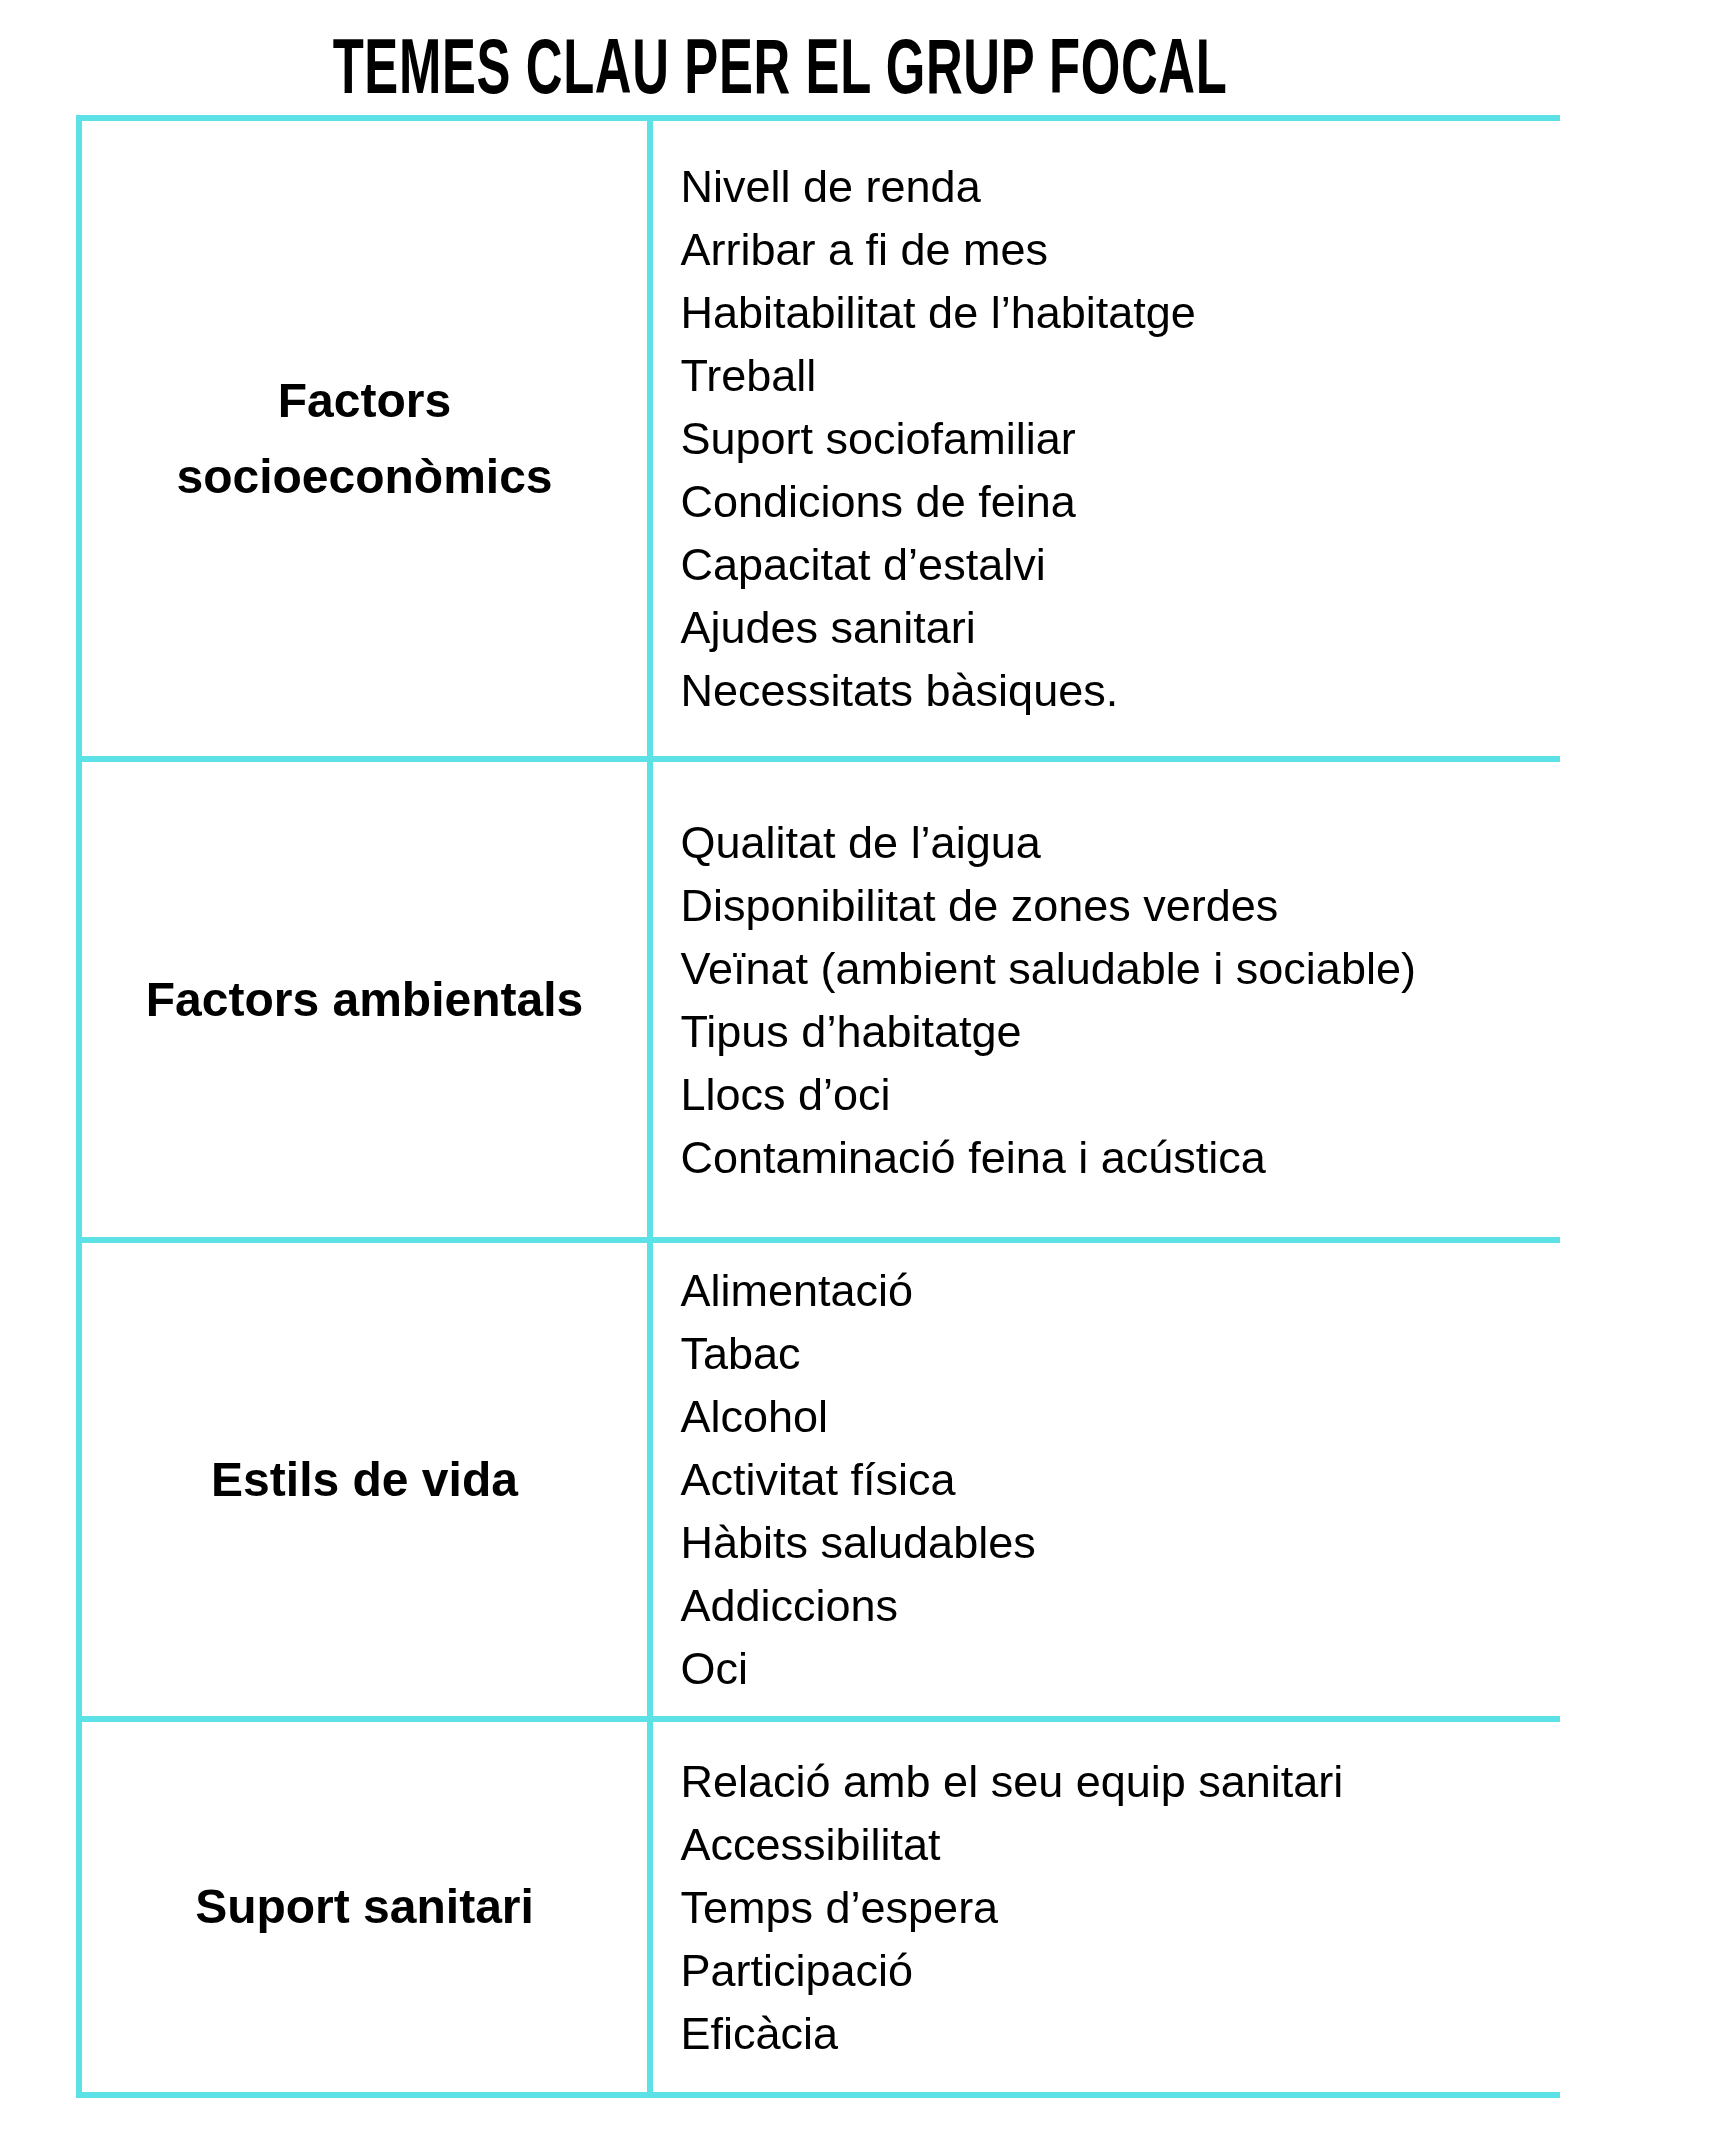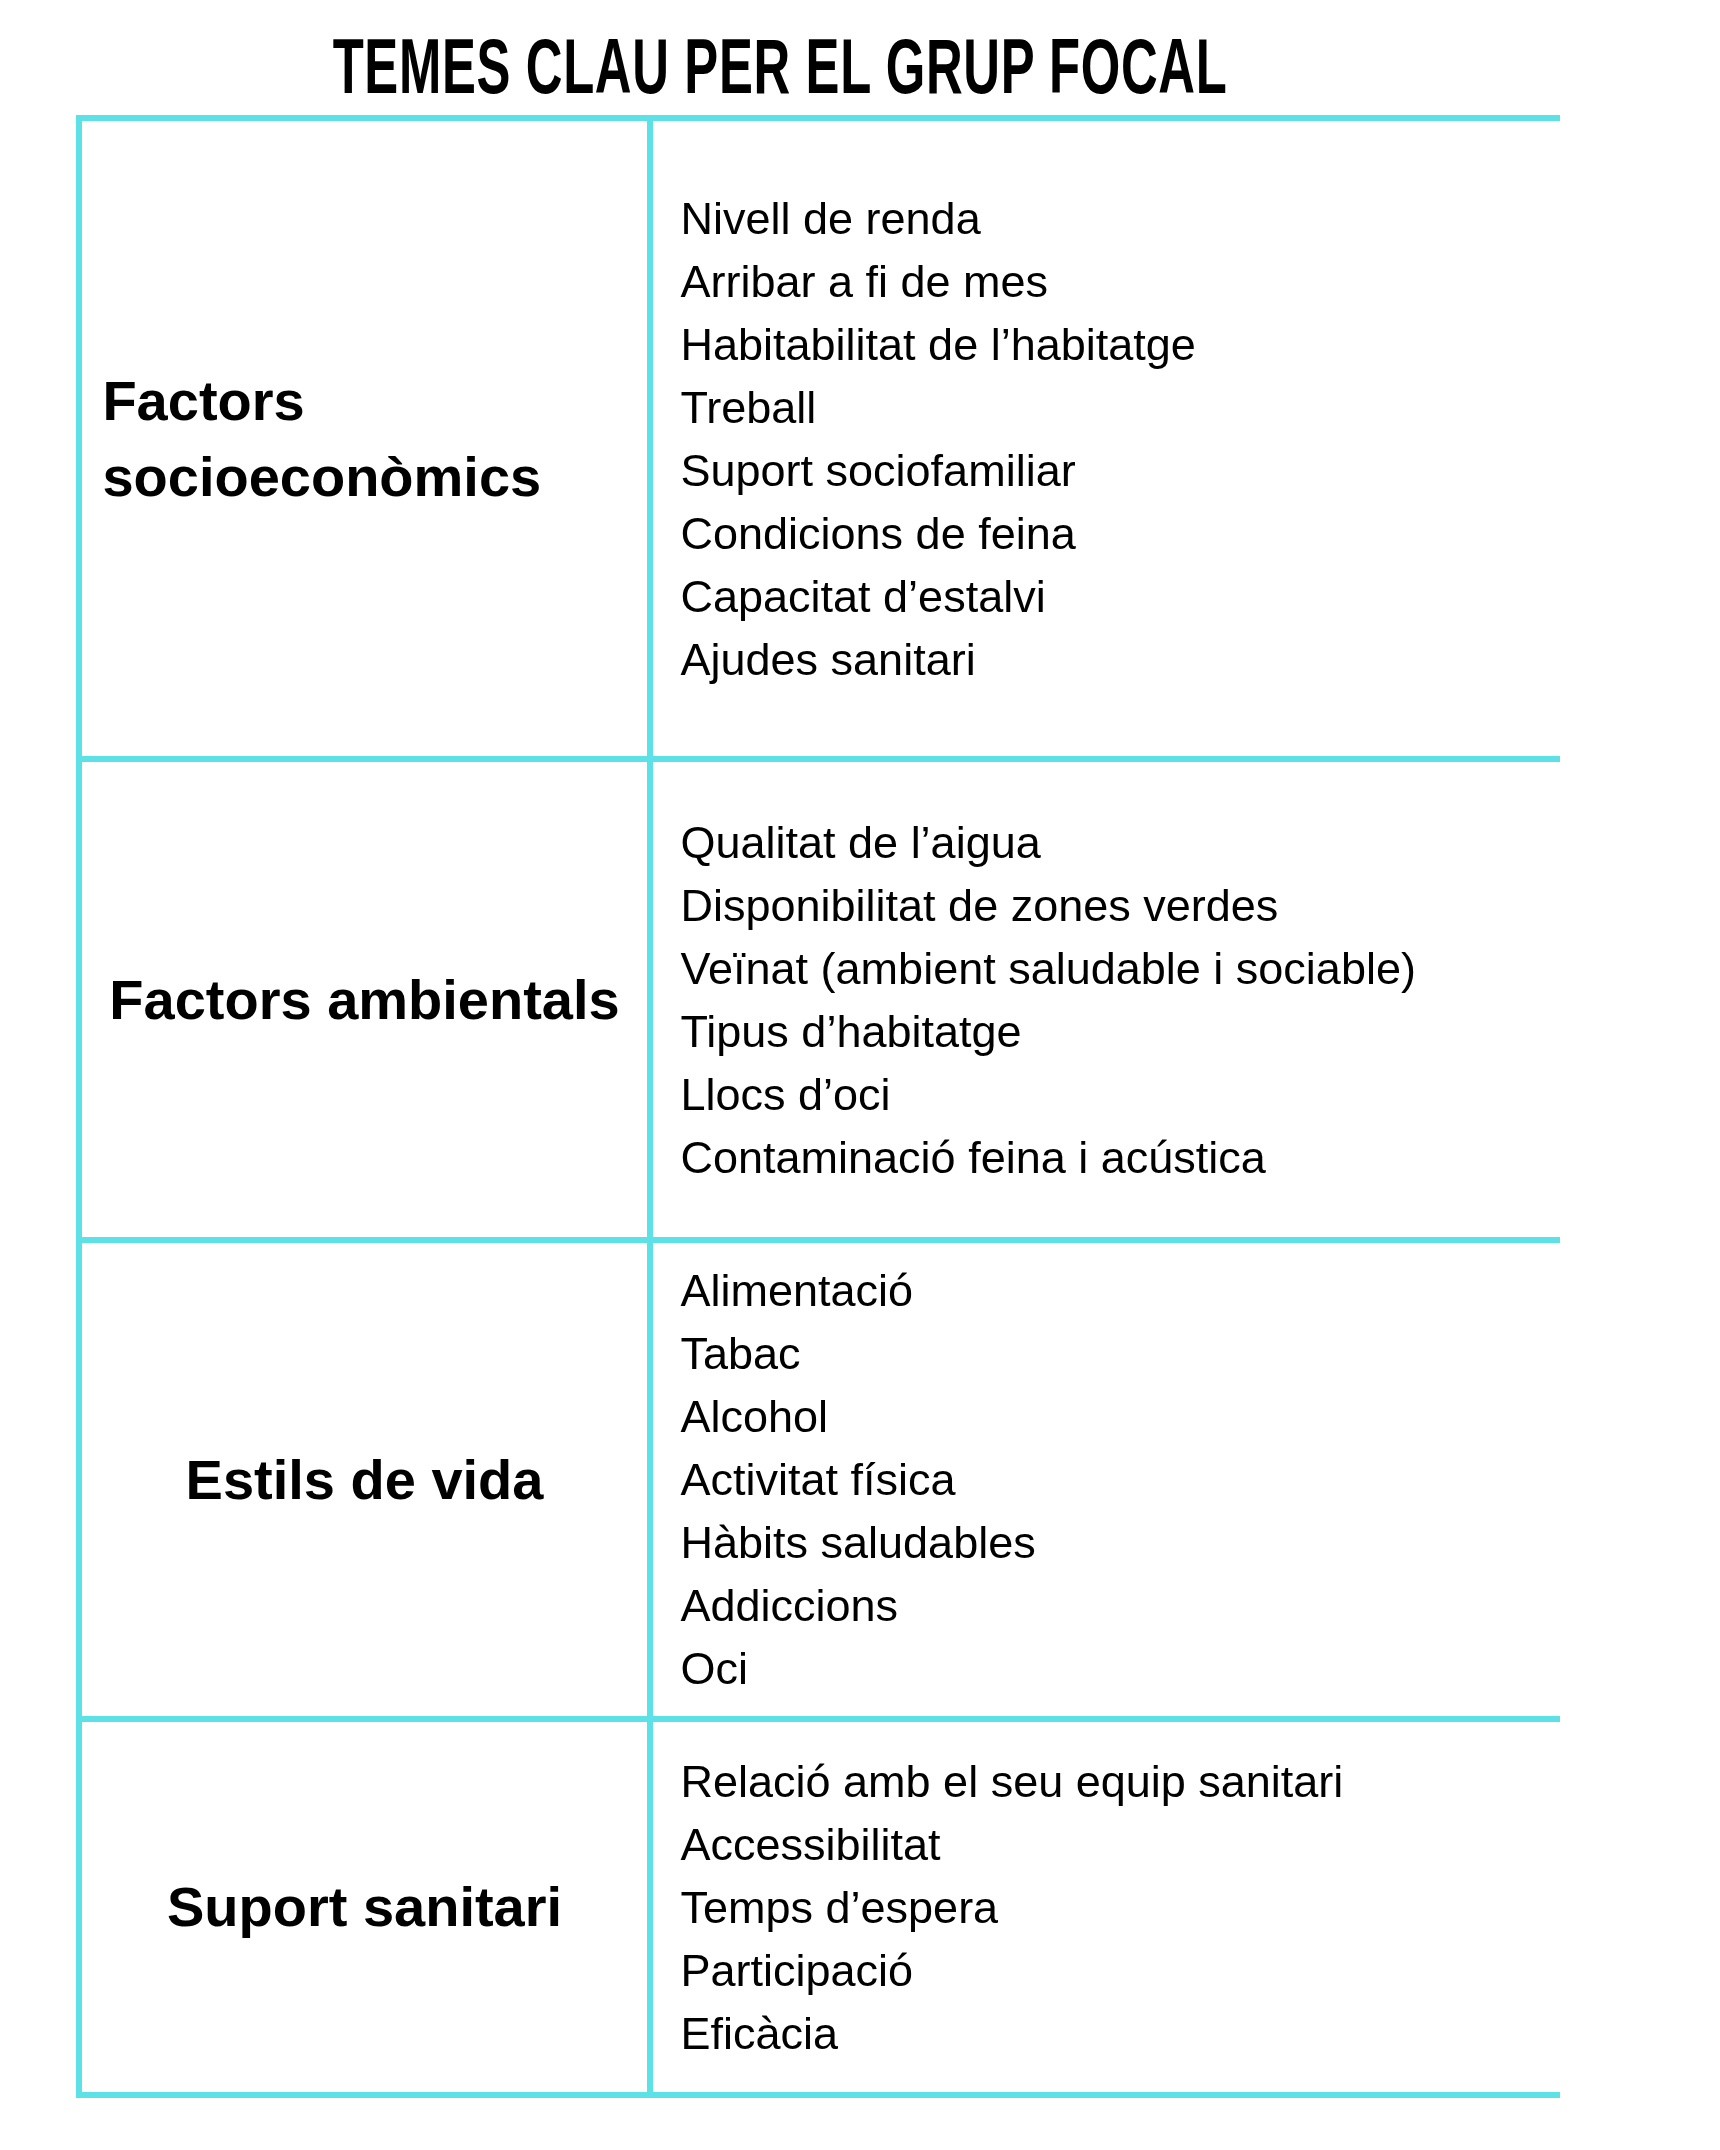--- a/index.html
+++ b/index.html
@@ -40,23 +40,24 @@
     display: grid;
     grid-template-columns: 565px 985px;
     grid-template-rows: 635px 475px 473px 370px;
     gap: 6.1px;
   }
   .cell { background: #ffffff; }
   .cat-cell {
     display: flex;
     align-items: center;
     justify-content: center;
+    text-align: center;
     padding: 0 20.4px;
     font-weight: 700;
-    font-size: 56px;
+    font-size: 48px;
     line-height: 76px;
   }
   .items-cell {
     display: flex;
     flex-direction: column;
     justify-content: center;
     padding: 0 20.4px 0 21.4px;
   }
   .topic-item {
     font-size: 45px;
@@ -79,20 +80,21 @@
     </div>
     <div class="cell items-cell">
       <div class="topic-item">Nivell de renda</div>
       <div class="topic-item">Arribar a fi de mes</div>
       <div class="topic-item">Habitabilitat de l’habitatge</div>
       <div class="topic-item">Treball</div>
       <div class="topic-item">Suport sociofamiliar</div>
       <div class="topic-item">Condicions de feina</div>
       <div class="topic-item">Capacitat d’estalvi</div>
       <div class="topic-item">Ajudes sanitari</div>
+      <div class="topic-item">Necessitats bàsiques.</div>
     </div>
 
     <div class="cell cat-cell">
       <span>Factors ambientals</span>
     </div>
     <div class="cell items-cell">
       <div class="topic-item">Qualitat de l’aigua</div>
       <div class="topic-item">Disponibilitat de zones verdes</div>
       <div class="topic-item">Veïnat (ambient saludable i sociable)</div>
       <div class="topic-item">Tipus d’habitatge</div>

